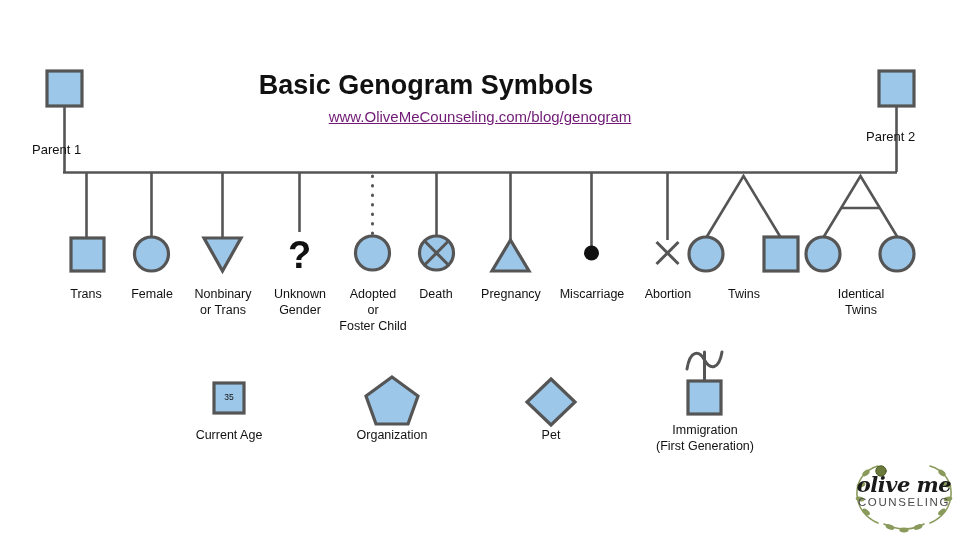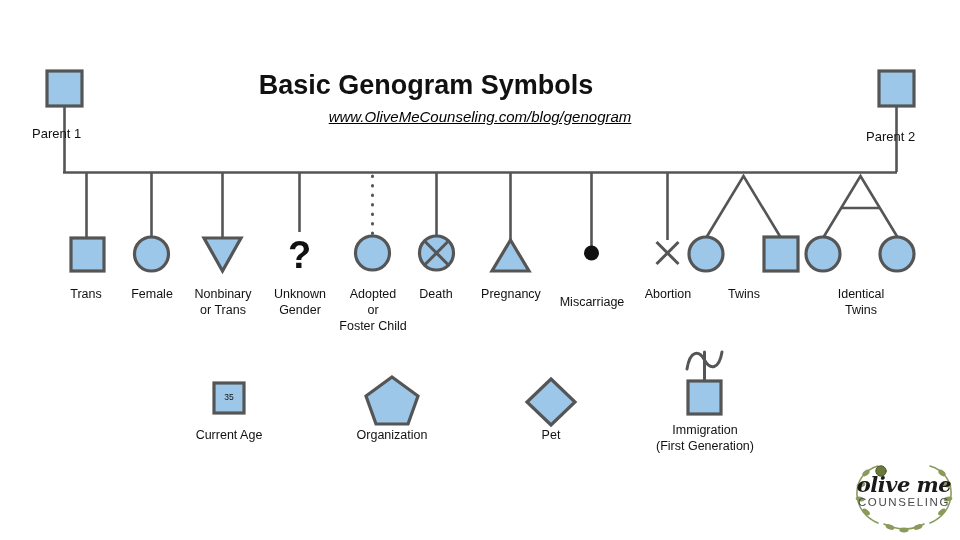--- a/index.html
+++ b/index.html
@@ -12,21 +12,21 @@
   }
   #stage{position:absolute;left:0;top:0;width:960px;height:540px;}
   svg#diagram{position:absolute;left:0;top:0;width:960px;height:540px;}
 
   .title{
     position:absolute;left:0;top:70px;width:852px;text-align:center;
     font-size:27px;font-weight:bold;color:#111111;letter-spacing:0px;
   }
   .subtitle{
     position:absolute;left:0;top:108px;width:960px;text-align:center;
-    font-size:15px;font-style:italic;color:#000000;
+    font-size:15px;color:#701a75;
     text-decoration:underline;
   }
   .lbl{
     position:absolute;text-align:center;font-size:12.5px;color:#111111;
     line-height:16px;white-space:pre-line;
   }
   .parent-lbl{
     position:absolute;font-size:13px;color:#111111;
   }
   .agenum{
@@ -137,35 +137,35 @@
       <ellipse cx="947" cy="485" rx="4.4" ry="2.4" fill="#8a9a5b" stroke="none" transform="rotate(15 947 485)"></ellipse>
       <ellipse cx="948" cy="499" rx="4.4" ry="2.4" fill="#8a9a5b" stroke="none" transform="rotate(-12 948 499)"></ellipse>
       <ellipse cx="942" cy="512" rx="4.4" ry="2.4" fill="#8a9a5b" stroke="none" transform="rotate(-35 942 512)"></ellipse>
       <ellipse cx="890" cy="527" rx="4.6" ry="2.4" fill="#8a9a5b" stroke="none" transform="rotate(20 890 527)"></ellipse>
       <ellipse cx="904" cy="530" rx="4.6" ry="2.4" fill="#8a9a5b" stroke="none"></ellipse>
       <ellipse cx="918" cy="527" rx="4.6" ry="2.4" fill="#8a9a5b" stroke="none" transform="rotate(-20 918 527)"></ellipse>
       <circle cx="881" cy="471" r="5.2" fill="#6b7a3a" stroke="#4d5a28" stroke-width="1"></circle>
     </g>
   </svg>
 
-  <div class="parent-lbl" style="left:32px;top:126px;">Parent 1</div>
+  <div class="parent-lbl" style="left:32px;top:142px;">Parent 1</div>
   <div class="parent-lbl" style="left:866px;top:129px;">Parent 2</div>
 
   <div class="lbl" style="left:46px;top:286px;width:80px;">Trans</div>
   <div class="lbl" style="left:112px;top:286px;width:80px;">Female</div>
   <div class="lbl" style="left:178px;top:286px;width:90px;">Nonbinary
 or Trans</div>
   <div class="lbl" style="left:323px;top:286px;width:100px;">Adopted
 or
 Foster Child</div>
   <div class="lbl" style="left:256px;top:286px;width:88px;">Unknown
 Gender</div>
   <div class="lbl" style="left:401px;top:286px;width:70px;">Death</div>
   <div class="lbl" style="left:466px;top:286px;width:90px;">Pregnancy</div>
-  <div class="lbl" style="left:544px;top:286px;width:96px;margin-top:8px;">Miscarriage</div>
+  <div class="lbl" style="left:544px;top:286px;width:96px;">Miscarriage</div>
   <div class="lbl" style="left:628px;top:286px;width:80px;text-align:center;">Abortion</div>
   <div class="lbl" style="left:708px;top:286px;width:72px;">Twins</div>
   <div class="lbl" style="left:815px;top:286px;width:92px;">Identical
 Twins</div>
 
   <div class="agenum" style="left:214px;top:392px;">35</div>
 
   <div class="lbl" style="left:174px;top:427px;width:110px;">Current Age</div>
   <div class="lbl" style="left:334px;top:427px;width:116px;">Organization</div>
   <div class="lbl" style="left:516px;top:427px;width:70px;">Pet</div>

